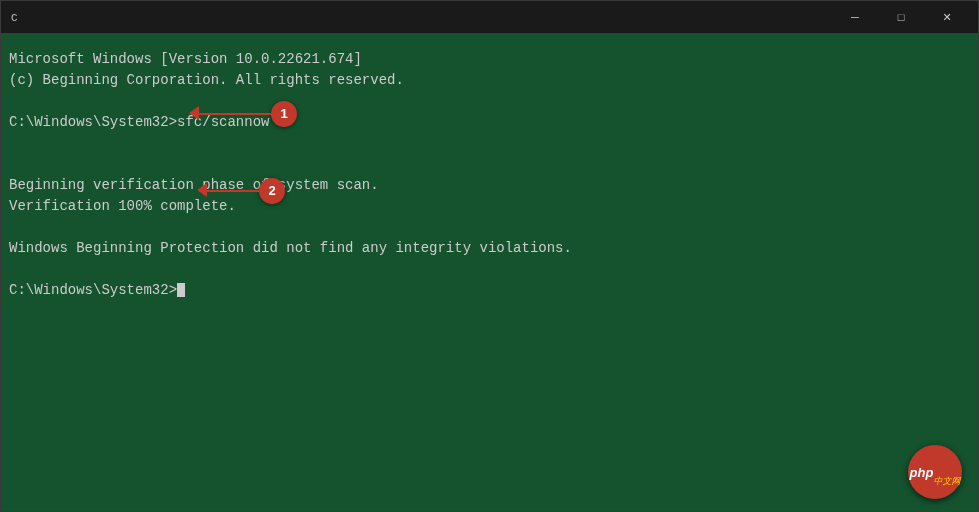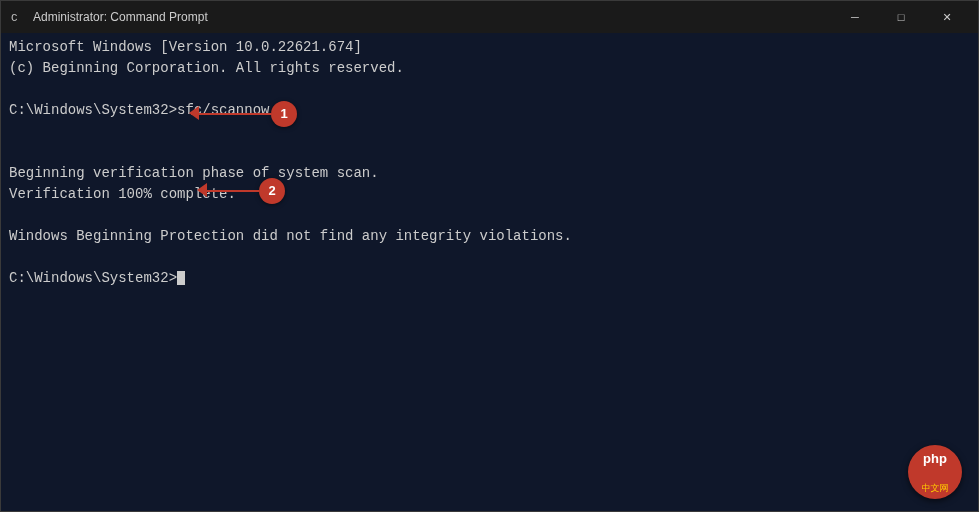--- a/index.html
+++ b/index.html
@@ -69,22 +69,22 @@
       color: #cccccc;
       font-size: 11px;
       cursor: pointer;
       background: transparent;
       border: none;
       font-family: 'Segoe UI', sans-serif;
     }
 
     .terminal-body {
       flex: 1;
-      background: #0f172a;
-      padding: 4px 8px;
+      background: #14532d;
+      padding: 16px 8px;
       color: #cccccc;
       font-size: 14px;
       line-height: 1.5;
       position: relative;
       overflow: hidden;
     }
 
     .terminal-line {
       white-space: pre;
       color: #cccccc;
@@ -172,24 +172,25 @@
     
     .watermark {
       position: absolute;
       bottom: 12px;
       right: 16px;
       background: #c0392b;
       border-radius: 50%;
       width: 54px;
       height: 54px;
       display: flex;
-      flex-direction: column;
+      flex-direction: row;
       align-items: center;
       justify-content: center;
       box-shadow: 0 2px 6px rgba(0,0,0,0.6);
+      font-style: italic;
     }
 
     .watermark-text1 {
       color: white;
       font-size: 13px;
       font-weight: bold;
       font-family: Arial, sans-serif;
       line-height: 1;
     }
 
@@ -215,21 +216,20 @@
 <div class="window">
 
   <div class="title-bar">
     <div class="title-bar-left">
       <div class="cmd-icon">
         <svg width="16" height="16" viewBox="0 0 16 16">
           <rect width="16" height="16" fill="#1a1a1a"></rect>
           <text x="2" y="12" fill="#c0c0c0" font-size="11" font-family="Courier New">C</text>
         </svg>
       </div>
-      <span class="title-bar-title">Administrator: Command Prompt</span>
     </div>
     <div class="title-bar-controls">
       <button class="title-btn">─</button>
       <button class="title-btn">□</button>
       <button class="title-btn close">✕</button>
     </div>
   </div>
 
   <div class="terminal-body">
     <div class="terminal-line">Microsoft Windows [Version 10.0.22621.674]</div>

